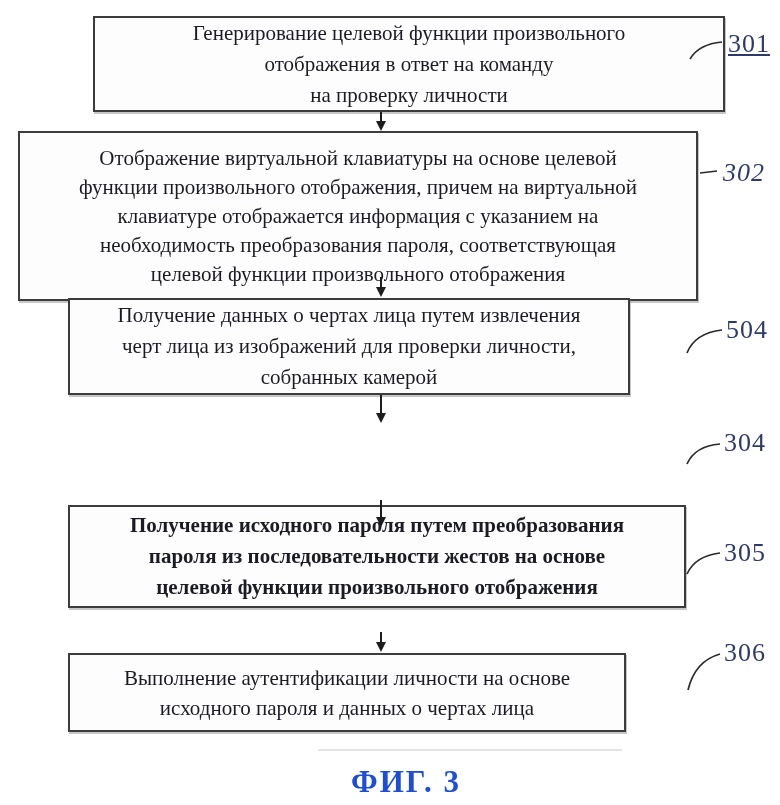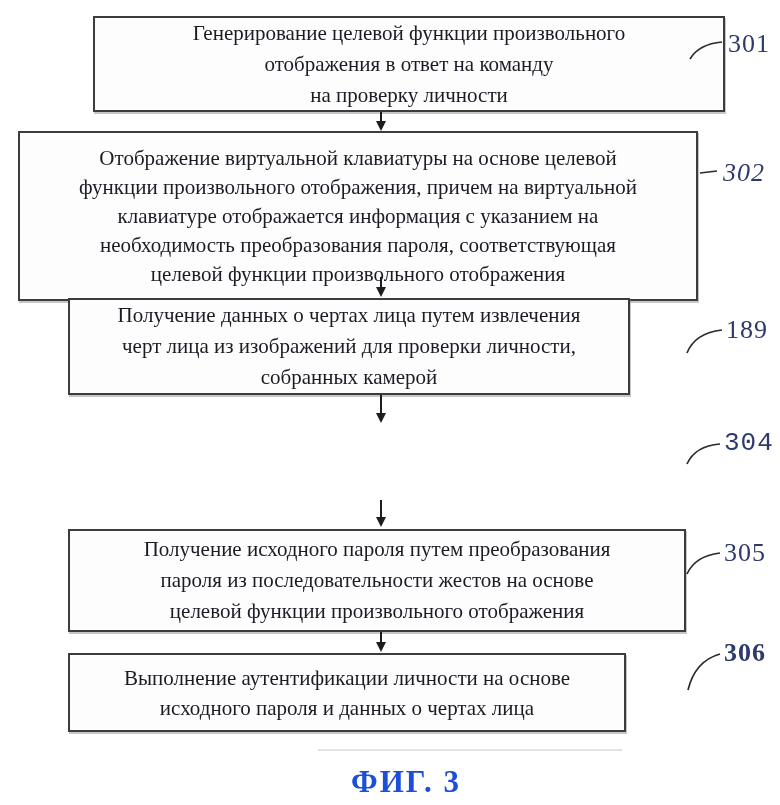--- a/index.html
+++ b/index.html
@@ -26,35 +26,35 @@
     justify-content: center;
     text-align: center;
     white-space: pre-line;
     color: #1b1b24;
     font-size: 21px;
   }
   .box-301 { left: 77px;  top: 16px;  width: 632px; height: 96px;  line-height: 31px; margin-left: 16px; }
   .box-302 { left: 18px;  top: 131px; width: 680px; height: 170px; line-height: 29px; }
   .box-303 { left: 68px;  top: 298px; width: 562px; height: 97px;  line-height: 31px; }
   .box-304 { left: 68px;  top: 424px; width: 618px; height: 76px;  line-height: 25px; }
-  .box-305 { left: 68px;  top: 529px; width: 618px; height: 103px; line-height: 31px; }
+  .box-305 { left: 68px;  top: 505px; width: 618px; height: 103px; line-height: 31px; font-weight: bold; }
   .box-306 { left: 68px;  top: 653px; width: 558px; height: 79px;  line-height: 30px; }
 
   .ref-num {
     position: absolute;
     font-size: 26px;
     color: #2e3a6b;
     letter-spacing: 1px;
   }
-  .ref-301 { left: 728px; top: 29px; }
+  .ref-301 { left: 728px; top: 29px; text-decoration: underline; }
   .ref-302 { left: 723px; top: 158px; font-style: italic; }
   .ref-303 { left: 726px; top: 315px; }
-  .ref-304 { left: 724px; top: 428px; font-family: Liberation Mono, monospace; }
+  .ref-304 { left: 724px; top: 428px; }
   .ref-305 { left: 724px; top: 538px; text-align: right; }
-  .ref-306 { left: 724px; top: 638px; font-weight: bold; }
+  .ref-306 { left: 724px; top: 638px; }
 
   .connector-layer {
     position: absolute;
     left: 0; top: 0;
     width: 780px; height: 805px;
     pointer-events: none;
   }
   .divider {
     position: absolute;
     left: 318px;
@@ -92,21 +92,21 @@
 черт лица из изображений для проверки личности,
 собранных камерой</div>
   <div class="flow-box box-305">Получение исходного пароля путем преобразования
 пароля из последовательности жестов на основе
 целевой функции произвольного отображения</div>
   <div class="flow-box box-306">Выполнение аутентификации личности на основе
 исходного пароля и данных о чертах лица</div>
 
   <div class="ref-num ref-301">301</div>
   <div class="ref-num ref-302">302</div>
-  <div class="ref-num ref-303">189</div>
+  <div class="ref-num ref-303">504</div>
   <div class="ref-num ref-304">304</div>
   <div class="ref-num ref-305">305</div>
   <div class="ref-num ref-306">306</div>
 
   <svg class="connector-layer" viewBox="0 0 780 805" xmlns="http://www.w3.org/2000/svg">
 
     <g stroke="#1d1d1d" stroke-width="2" fill="#1d1d1d">
       <g>
         <line x1="381" y1="112" x2="381" y2="122"></line>
         <polygon points="376,121 386,121 381,131" stroke="none"></polygon>

